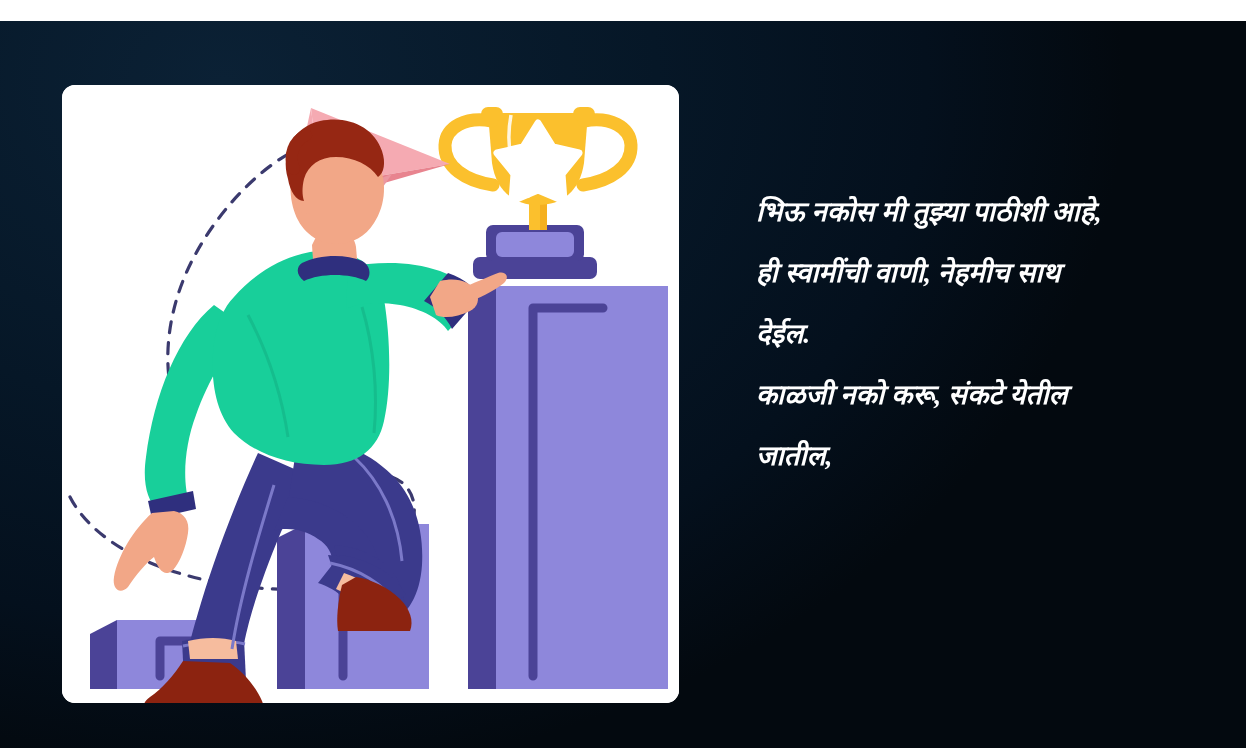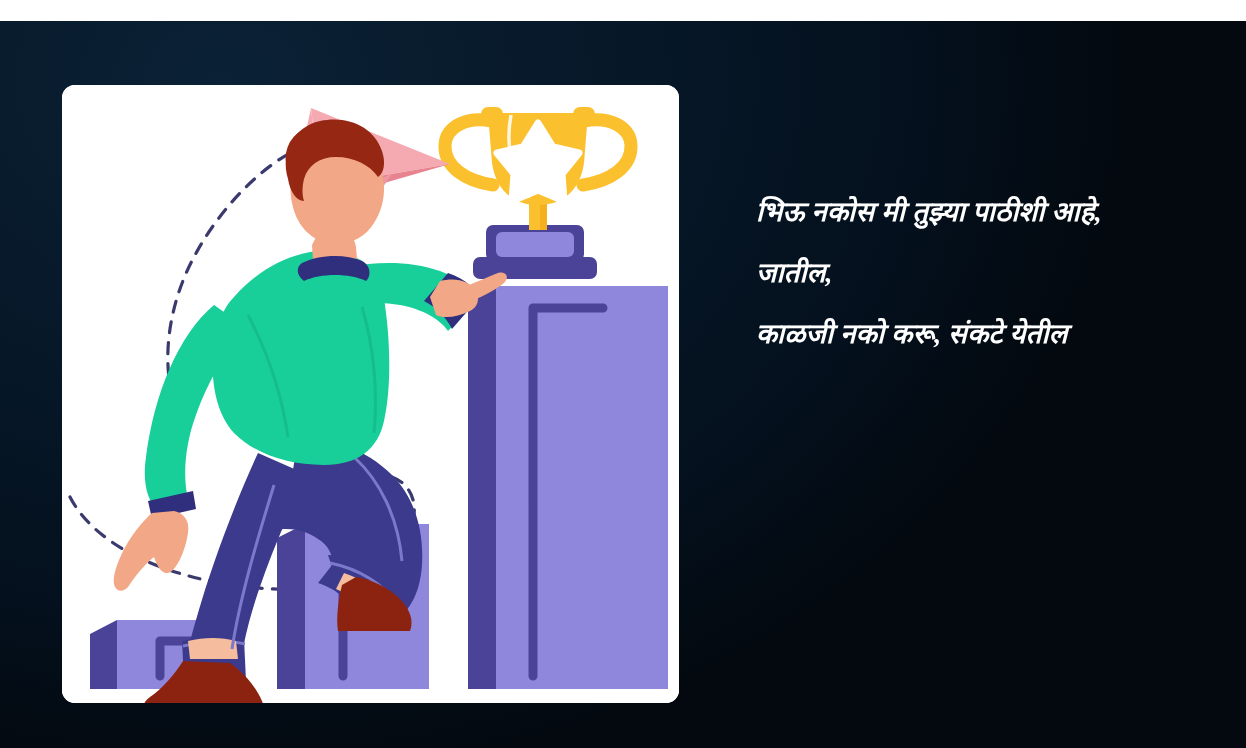--- a/index.html
+++ b/index.html
@@ -189,17 +189,19 @@
                  C 258,72 246,80 242,94 C 240,102 240,110 242,116
                  C 234,116 228,106 226,94 Z" fill="#962713"></path>
         <path d="M232,84 C 226,70 232,56 244,50" fill="none" stroke="#962713" stroke-width="12" stroke-linecap="round"></path>
       </g>
 
     </svg>
   </div>
 
   <div id="quote-panel">
     <div class="quote-line">भिऊ नकोस मी तुझ्या पाठीशी आहे,</div>
+    <div class="quote-line">ही स्वामींची वाणी, नेहमीच साथ</div>
+    <div class="quote-line">देईल.</div>
+    <div class="quote-line">काळजी नको करू, संकटे येतील</div>
     <div class="quote-line">जातील,</div>
-    <div class="quote-line">काळजी नको करू, संकटे येतील</div>
   </div>
 
 </div>
 
 </body></html>

